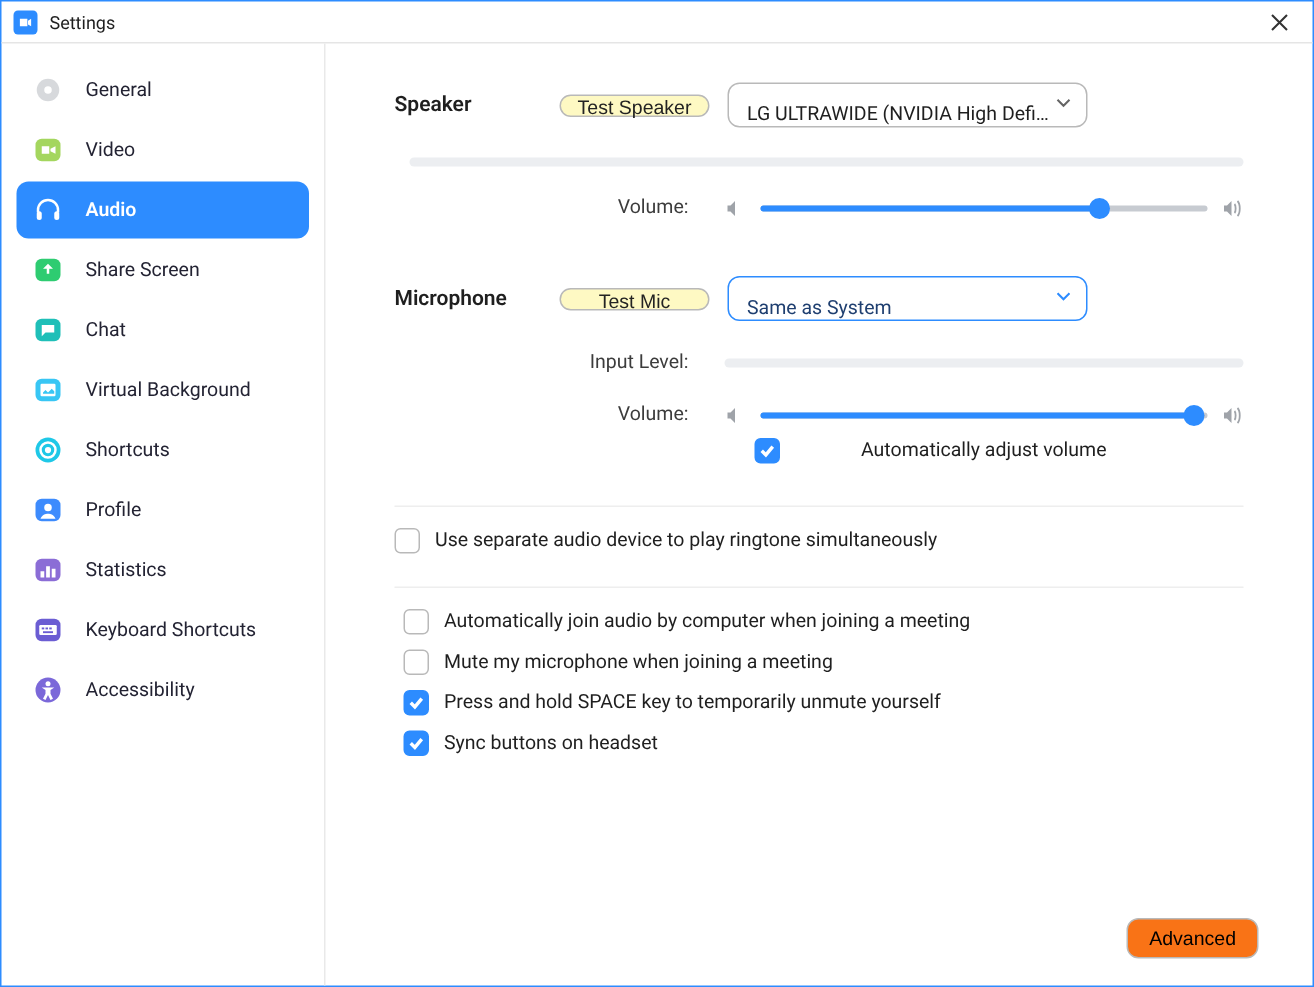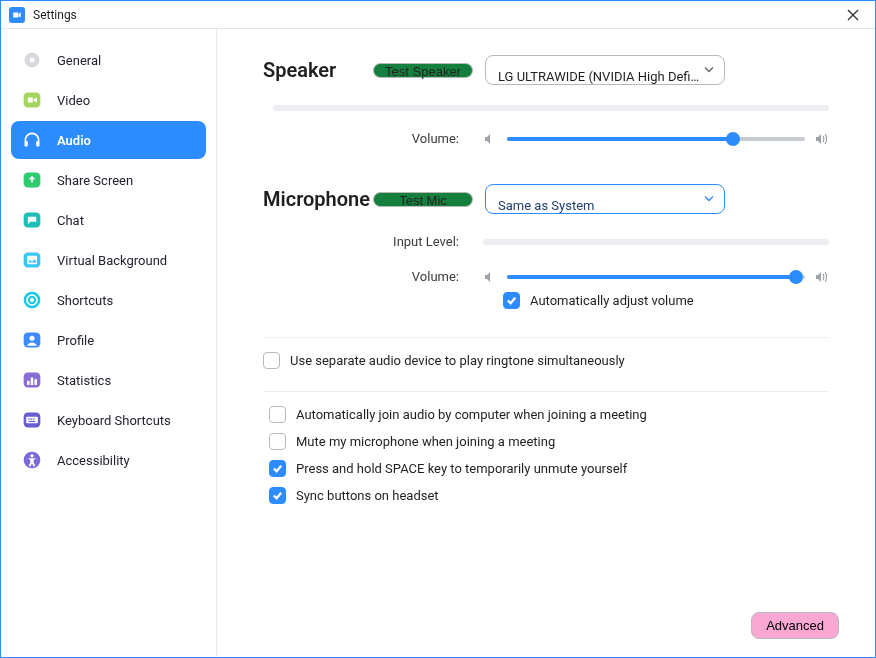--- a/index.html
+++ b/index.html
@@ -87,31 +87,31 @@
   }
   .row {
     display: flex;
     align-items: center;
     margin-bottom: 20px;
   }
   .row.tight { margin-bottom: 8px; }
   .row-label {
     width: 110px;
     font-weight: 600;
-    font-size: 20px;
+    font-size: 14px;
   }
   .sub-label {
     width: 210px;
     text-align: right;
     padding-right: 14px;
     color: #3c3c3c;
   }
   .btn {
     border: 1px solid #b9b9b9;
-    background: #15803d;
+    background: #fef9c3;
     border-radius: 8px;
     height: 15px;
     padding: 0 18px;
     font-size: 13px;
     cursor: pointer;
     color: #232323;
   }
   .btn.test { width: 100px; padding: 0; }
   .select {
     border: 1px solid #b9b9b9;
@@ -157,41 +157,41 @@
   .slider .thumb {
     position: absolute; top: 50%; width: 14px; height: 14px;
     background: #2d8cff; border-radius: 50%;
     transform: translate(-50%, -50%);
   }
   .vol-icon { color: #9fa3a9; width: 14px; display:flex; justify-content:center; }
   .check-row {
     display: flex; align-items: center;
     margin-bottom: 10px;
   }
-  .check-row.indent { margin-left: 240px; }
+  .check-row.indent { margin-left: 240px; gap: 44px; }
   .checkbox {
     width: 17px; height: 17px; border-radius: 4px;
     border: 1.5px solid #b9b9b9;
     margin-right: 10px;
     display: flex; align-items: center; justify-content: center;
     cursor: pointer;
     flex-shrink: 0;
   }
   .checkbox.checked {
     background: #2d8cff; border-color: #2d8cff;
   }
   .checkbox.checked svg { display: block; }
   .checkbox svg { display: none; width: 11px; height: 11px; stroke: #fff; stroke-width: 2.5; fill: none; }
   .advanced-btn {
     position: absolute;
     right: 36px; bottom: 18px;
     border: 1px solid #b9b9b9;
     border-radius: 8px;
     padding: 5px 14px;
-    background: #f9a8d4;
+    background: #f97316;
     cursor: pointer;
     font-size: 13px;
   }
   .ellipsis { text-overflow: ellipsis; overflow: hidden; white-space: nowrap; }
   .opt-block { padding-left: 6px; }
 </style>
 </head>
 <body>
 
 <div class="window">

